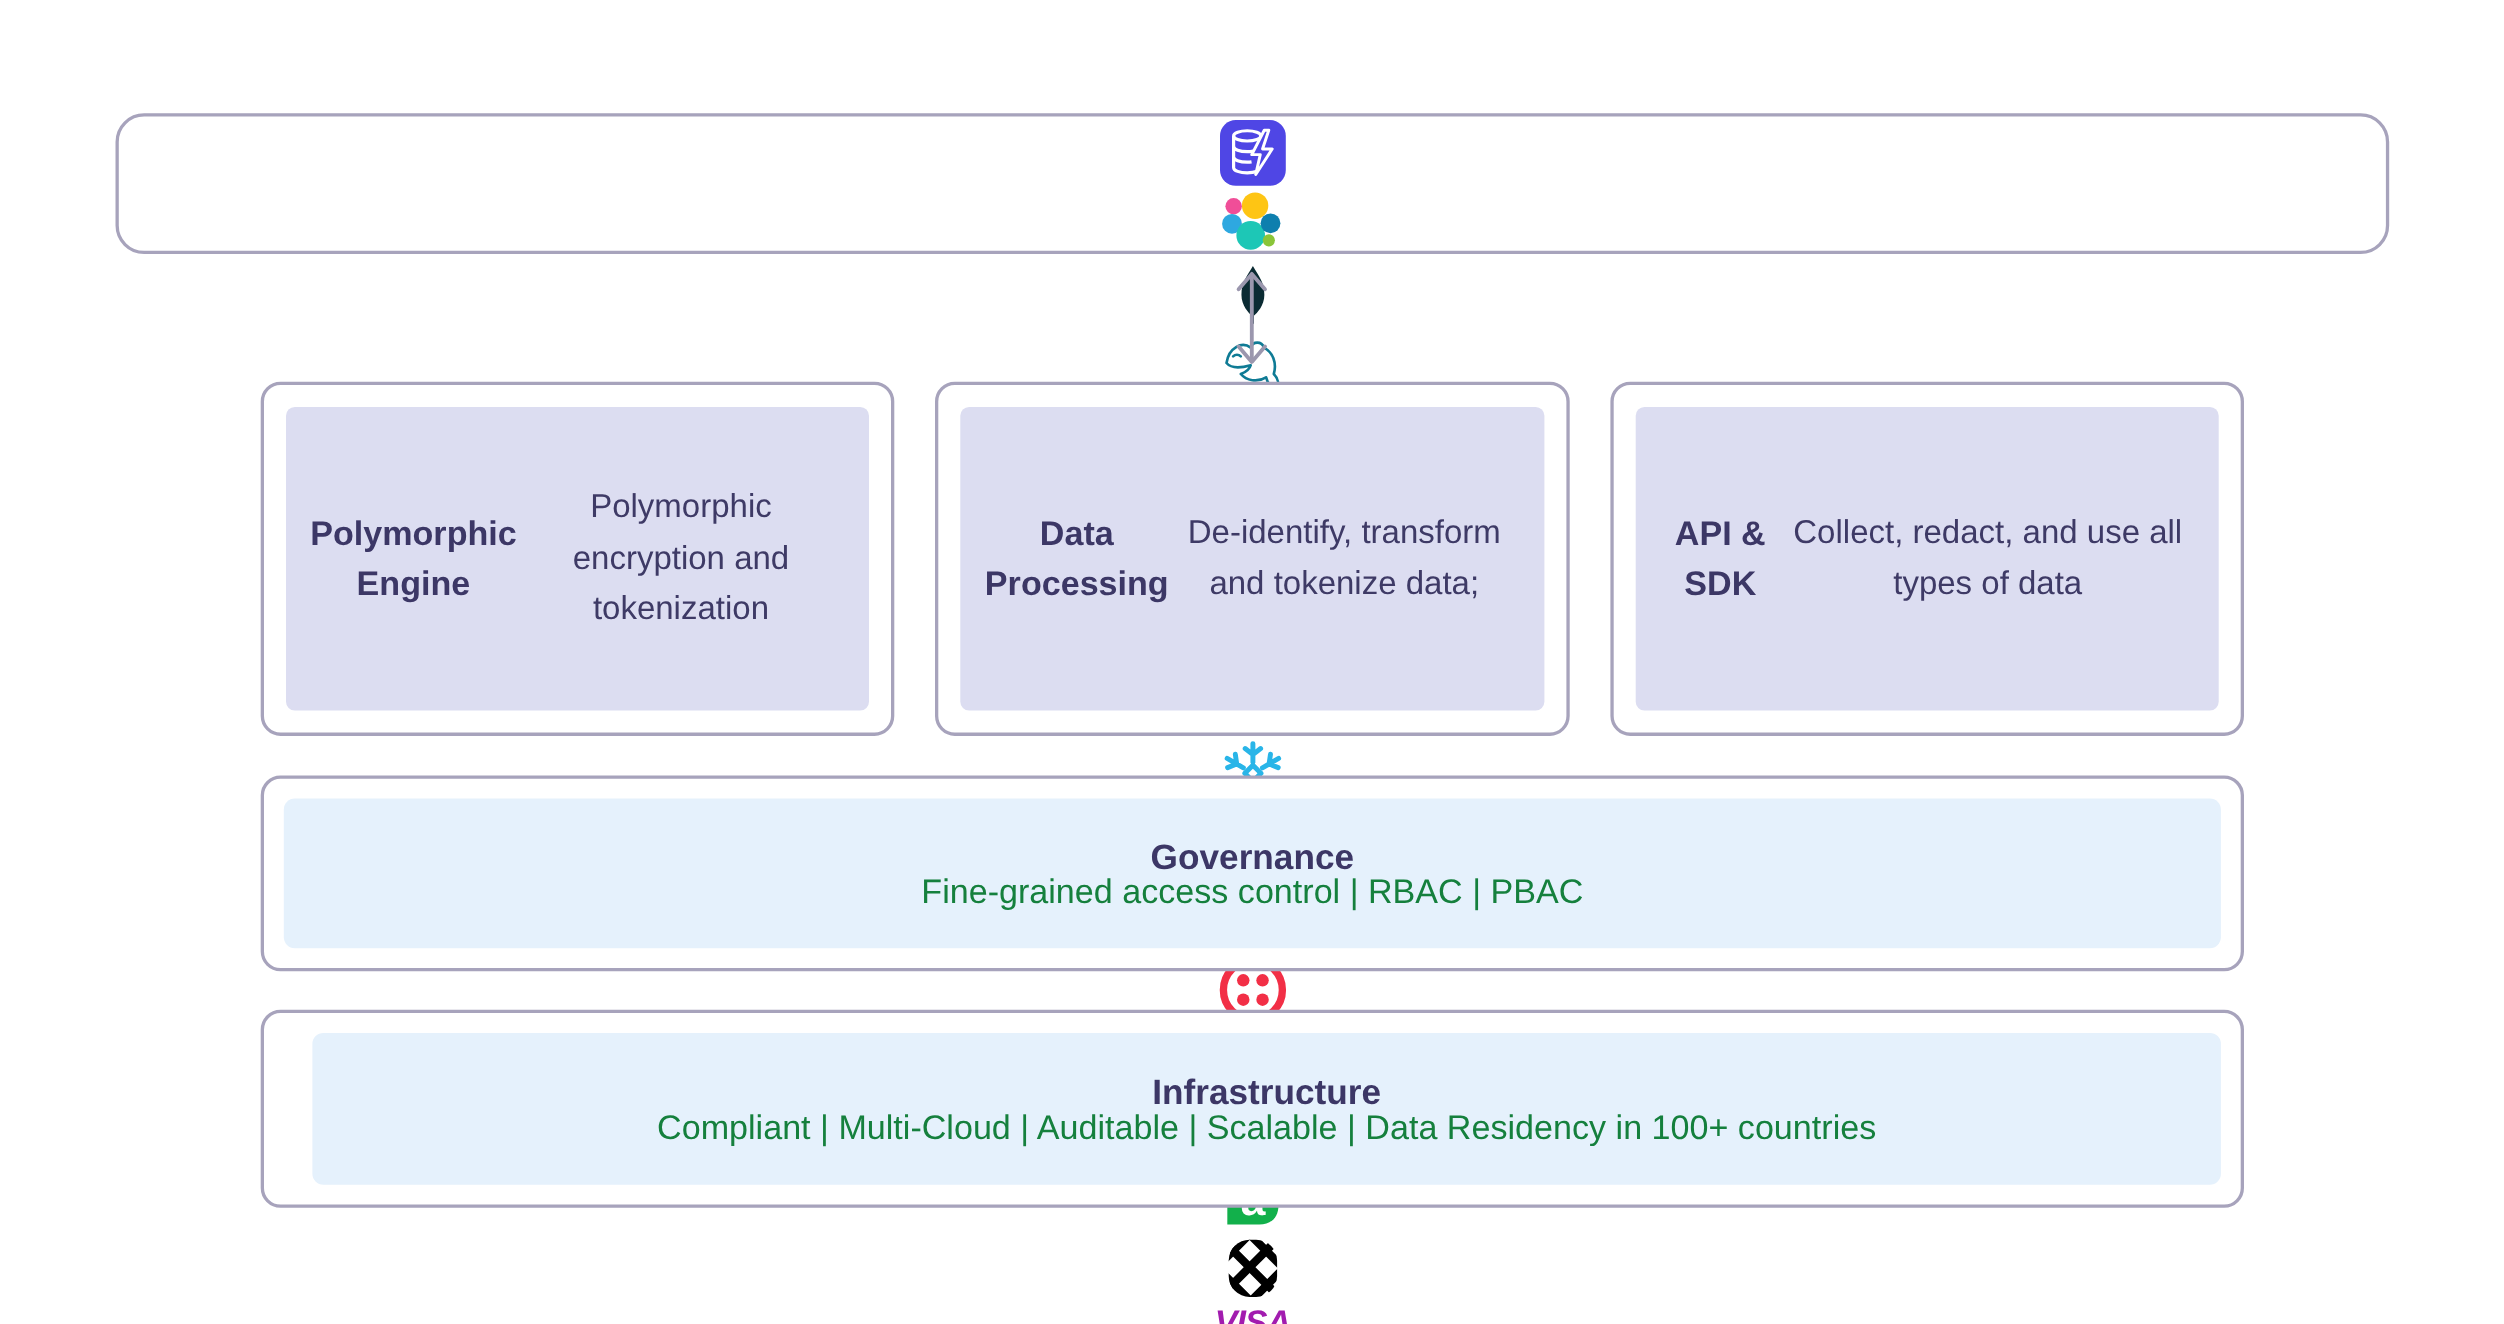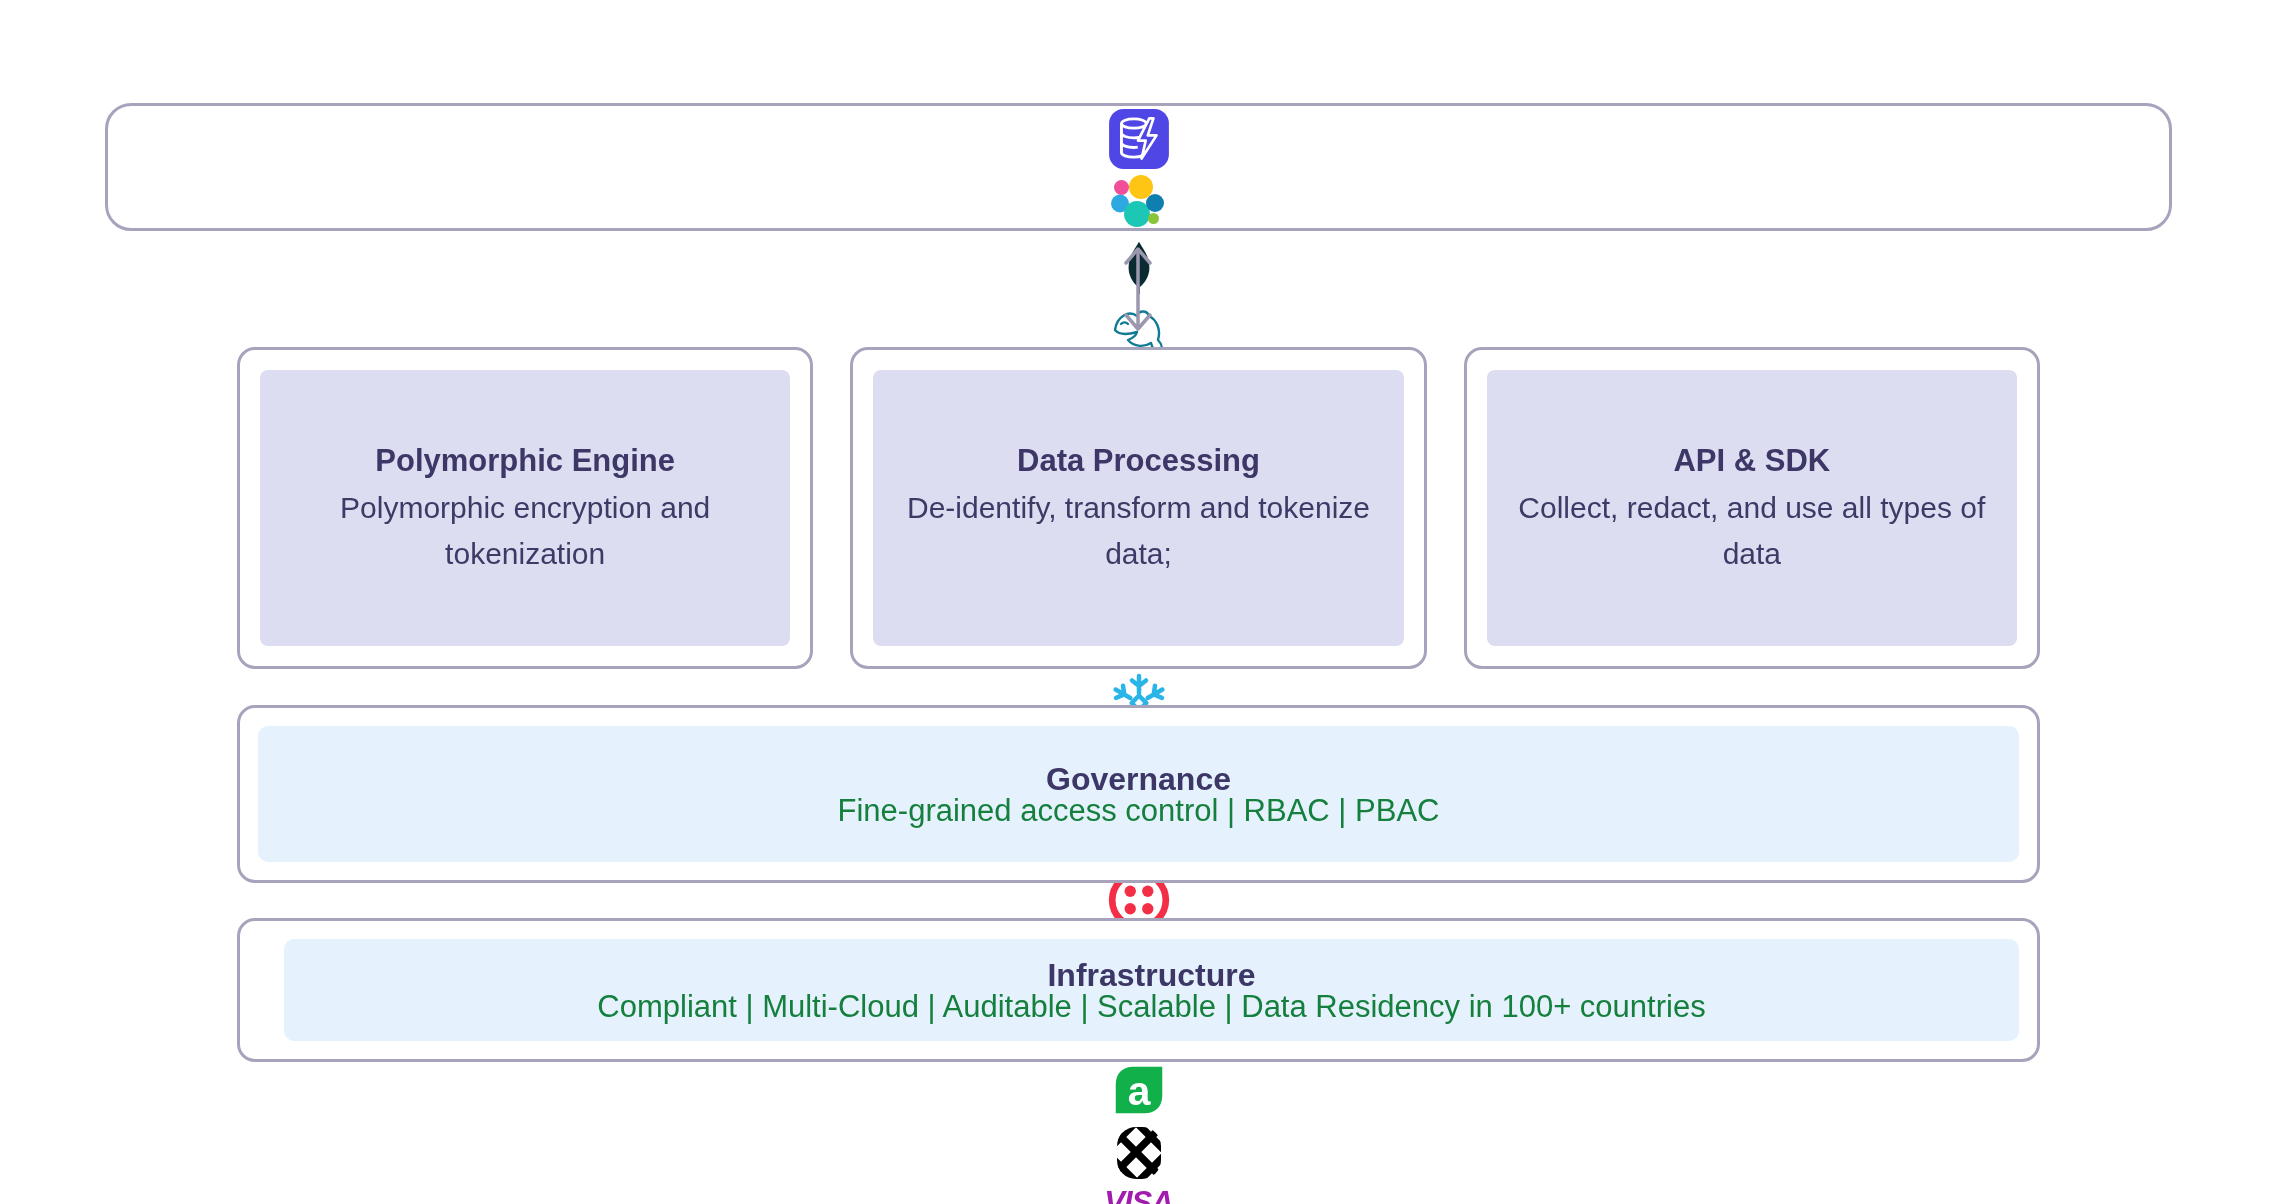--- a/index.html
+++ b/index.html
@@ -19,30 +19,30 @@
 
   
   .arrow-connector{position:absolute;left:1118px;top:242px;}
 
   
   .modules-row{position:absolute;left:237px;top:347px;width:1803px;height:322px;
     display:flex;gap:37px;}
   .module-card{flex:1;box-sizing:border-box;background:#fff;border:3px solid #a7a3bc;
     border-radius:18px;padding:20px;}
   .module-panel{height:100%;box-sizing:border-box;background:#dcddf1;border-radius:8px;
-    display:flex;flex-direction:column;align-items:center;justify-content:center;
+    display:flex;flex-direction:row;align-items:center;justify-content:center;
     text-align:center;padding:0 22px;}
   .module-title{font-size:31px;font-weight:700;color:#3c3766;line-height:1.5;}
   .module-desc{font-size:30px;font-weight:400;color:#3e3a66;line-height:1.55;}
 
   
   .band{position:absolute;left:237px;width:1803px;box-sizing:border-box;background:#fff;
     border:3px solid #a7a3bc;border-radius:18px;padding:18px;}
   .band-governance{top:705px;height:178px;}
-  .band-infrastructure{top:918px;height:144px;padding-left:44px;}
+  .band-infrastructure{top:918px;height:180px;padding-left:44px;}
   .band-panel{height:100%;box-sizing:border-box;background:#e5f1fc;border-radius:10px;
     display:flex;flex-direction:column;align-items:center;justify-content:center;gap:0;
     text-align:center;}
   .band-title{font-size:32px;font-weight:700;color:#3c3766;line-height:1;}
   .band-desc{font-size:31px;font-weight:400;color:#15803d;line-height:1;}
 
   svg text{font-family:"Liberation Sans","DejaVu Sans",sans-serif;}
 </style>
 </head>
 <body>

